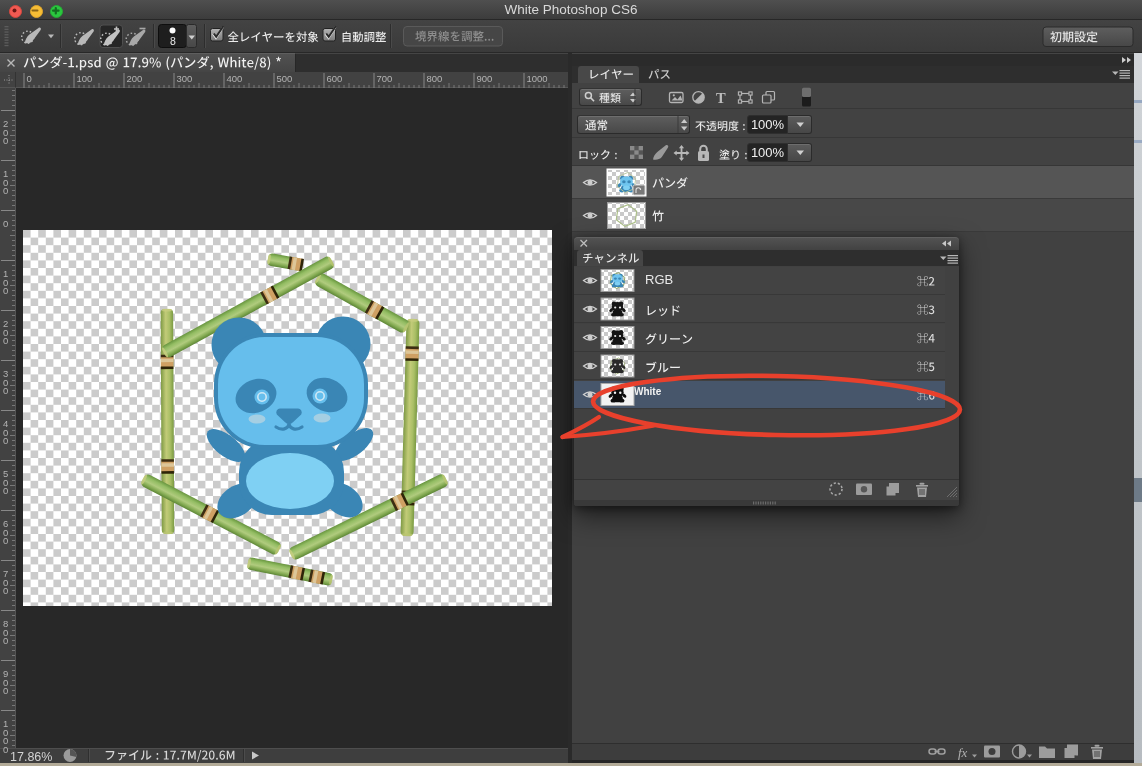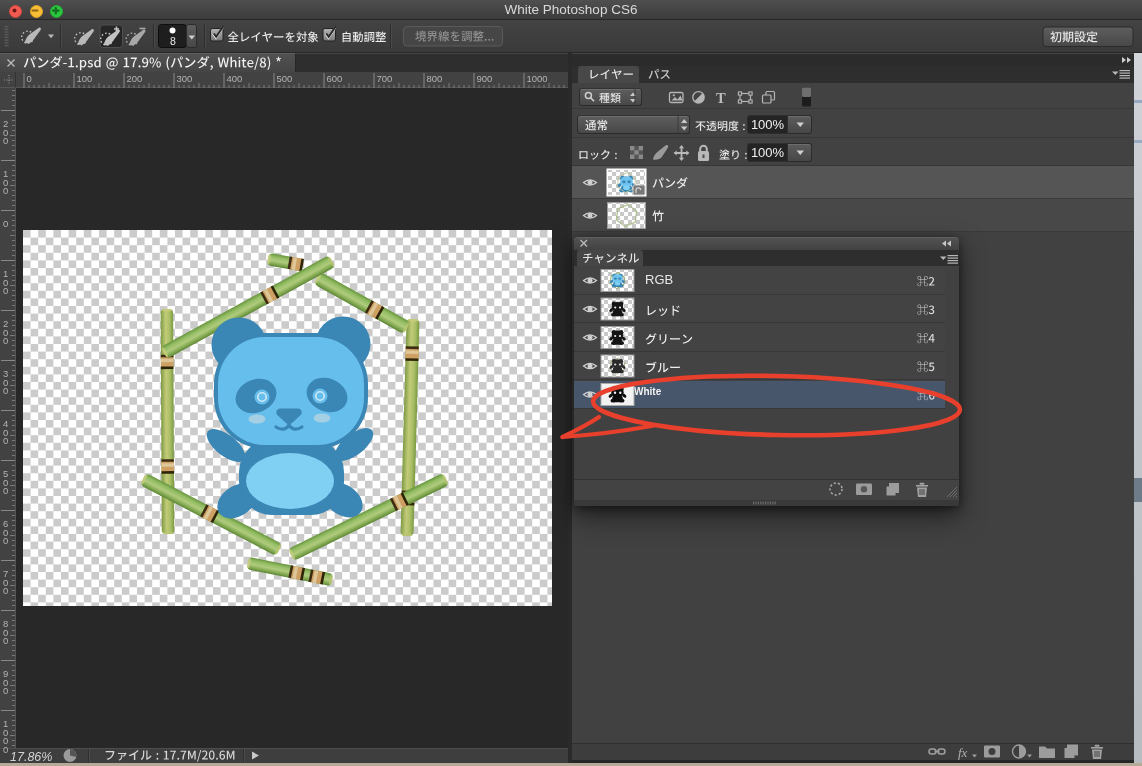--- a/index.html
+++ b/index.html
@@ -62,21 +62,21 @@
 <div class="abs vsep" style="left:153px"></div>
 <div class="abs vsep" style="left:204px"></div>
 <div class="abs vsep" style="left:390px"></div>
 <div class="abs" id="tabbar"></div>
 <div class="abs" id="doctab"></div>
 <div class="abs" id="canvasarea"></div>
 <div class="abs" id="cornerbox"></div>
 <div class="abs" id="hruler"></div>
 <div class="abs" id="vruler"></div>
 <div class="abs" id="statusbar"></div>
-<div class="abs" style="left:10px;top:750px;font-size:12.5px;color:#d2d2d2;font-style:italic;">17.86%</div>
+<div class="abs" style="left:10px;top:750px;font-size:12.5px;color:#d2d2d2;">17.86%</div>
 <div class="abs" id="dock"></div>
 <div class="abs" id="dockstrip"></div>
 <div class="abs" id="ltabbar"></div>
 <div class="abs" id="ltab"></div>
 <div class="abs" id="filtrow"></div>
 <div class="abs" id="blendrow"></div>
 <div class="abs" id="lockrow"></div>
 <div class="abs lrow1"></div>
 <div class="abs lrow2"></div>
 <div class="abs" id="lfooter"></div>

